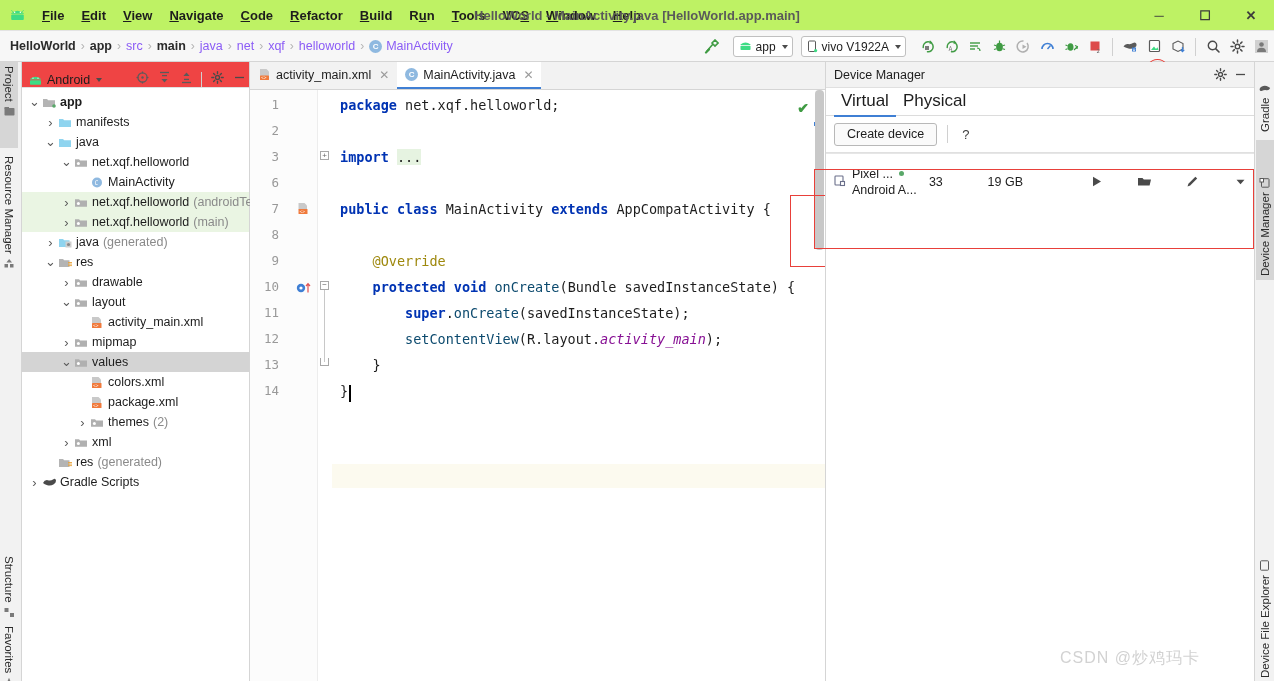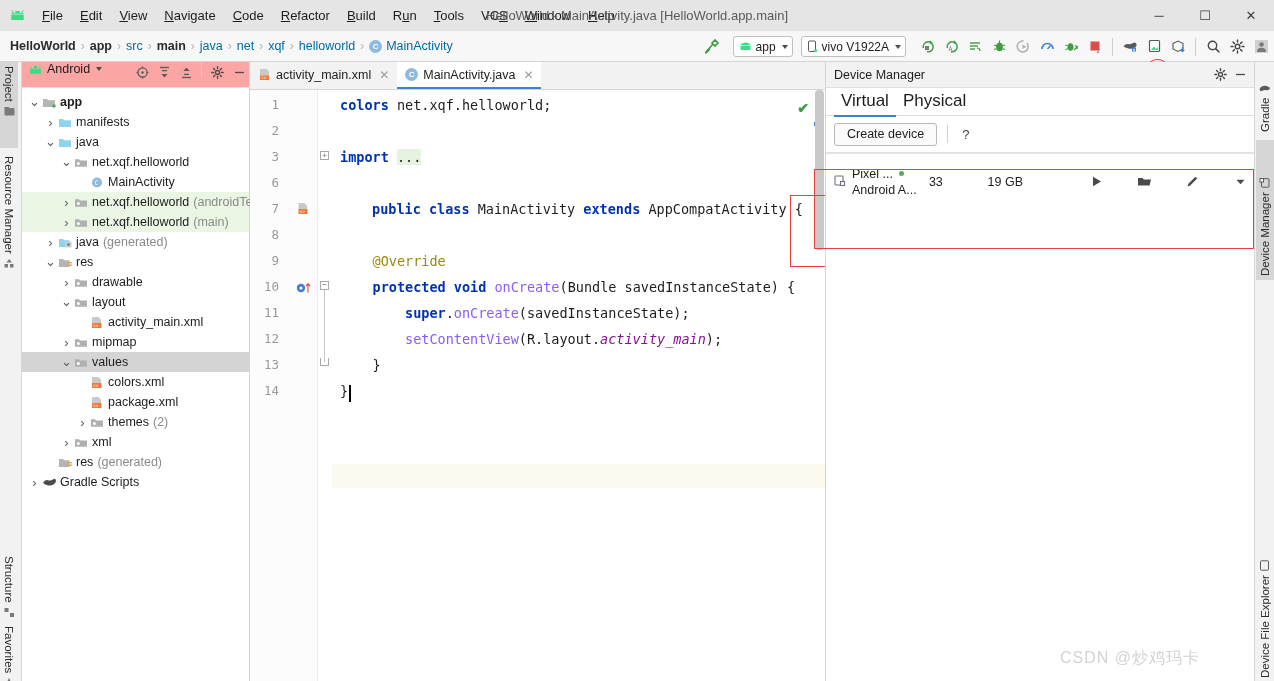--- a/index.html
+++ b/index.html
@@ -9,22 +9,23 @@
     font-size: 12px;
     color: #1d1d1d;
     background: #f2f2f2;
     -webkit-font-smoothing: antialiased;
   }
   .app { position:relative; width:1274px; height:681px; background:#f7f7f7; }
 
   
   .titlebar {
     position:absolute; left:0; top:0; width:1274px; height:31px;
-    background:#e5e5e5; display:flex; align-items:center;
+    background:#bef264; display:flex; align-items:center;
     border-bottom:1px solid #e3e3e3;
+    font-weight:bold;
   }
   .logo { width:26px; display:flex; justify-content:center; align-items:center; margin-left:4px;}
   .menubar { display:flex; align-items:center; gap:1px; margin-left:4px; }
   .menu-item {
     padding:3px 8px; font-size:13px; color:#1d1d1d; cursor:default; white-space:nowrap;
   }
   .menu-item u { text-decoration:underline; }
   .win-title {
     position:absolute; left:0; right:0; text-align:center; font-size:13px; color:#5a5a5a;
     pointer-events:none;
@@ -35,21 +36,21 @@
 
   
   .navrow {
     position:absolute; left:0; top:31px; width:1274px; height:31px;
     background:#f7f7f7; display:flex; align-items:center;
     border-bottom:1px solid #d5d5d5;
   }
   .breadcrumb { display:flex; align-items:flex-end; margin-left:10px; font-size:12.5px; }
   .crumb { color:#2b2b2b; white-space:nowrap; }
   .crumb.bold { font-weight:bold; }
-  .crumb.dim { color:#0369a1; }
+  .crumb.dim { color:#8b5cf6; }
   .crumb-sep { color:#b5b5b5; margin:0 5px; font-size:12px; }
   .crumb-ico {
     width:13px; height:13px; border-radius:50%; background:#8fb9e0; color:#fff;
     font-size:8px; display:inline-flex; align-items:center; justify-content:center;
     margin-right:4px; font-weight:bold;
   }
 
   .toolbar { position:absolute; right:0; top:0; height:31px; display:flex; align-items:center; gap:2px; padding-right:2px;}
   .tb-ico { width:22px; height:22px; display:flex; align-items:center; justify-content:center; border-radius:3px;}
   .sel-box {
@@ -79,21 +80,21 @@
   }
   .vtab.active { background:#d6d6d6; }
   .vtab.flip { transform:rotate(180deg); }
 
   
   .project-panel {
     position:absolute; left:22px; top:62px; width:228px; height:619px;
     background:#fff; border-right:1px solid #d5d5d5;
   }
   .pp-head {
-    height:26px; background:#fca5a5; display:flex; align-items:flex-start;
+    height:26px; background:#ef4444; display:flex; align-items:flex-end;
     border-bottom:1px solid #e0e0e0; padding-left:6px; gap:2px;
   }
   .pp-title { font-size:12.5px; color:#1d1d1d; display:flex; align-items:center; gap:4px; }
   .pp-ico { width:20px; height:20px; display:flex; align-items:center; justify-content:center; border-radius:3px; color:#555;}
   .tree { padding-top:4px; font-size:12.5px; }
   .node { height:20px; display:flex; align-items:center; white-space:nowrap; padding-right:4px; }
   .node.sel { background:#d4d4d4; }
   .node.green { background:#eaf5e3; }
   .arrow { width:13px; text-align:center; color:#5a5a5a; font-size:9px; flex:none; }
   .arrow.empty { visibility:hidden; }
@@ -124,21 +125,21 @@
   .ln {
     position:absolute; right:38px; font-size:12.5px; color:#999;
     font-family:"DejaVu Sans Mono", monospace; text-align:right; width:24px;
   }
   .codeline {
     position:absolute; left:8px; font-size:13.5px; line-height:1;
     font-family:"DejaVu Sans Mono", monospace; white-space:pre; color:#1d1d1d;
   }
   .kw { color:#0033b3; font-weight:bold; }
   .ann { color:#9e880d; }
-  .meth { color:#8b5cf6; }
+  .meth { color:#0c4a6e; }
   .fld { color:#871094; font-style:italic; }
   .strh { background:#e6f3e1; }
   .line-hl {
     position:absolute; left:0; right:0; height:24px; background:#fcfaef;
   }
   .caretbar { position:absolute; width:1.5px; background:#000; height:17px; }
   .check { position:absolute; right:16px; top:10px; color:#3f9b43; font-size:14px; font-weight:bold;}
   .scroll-mark { position:absolute; right:3px; width:8px; height:4px; background:#3f7fd4; }
   .redbox { position:absolute; border:1.4px solid #e8403a; pointer-events:none; }
   .fold-plus {
@@ -779,25 +780,25 @@
           </div>
         </div>
       <div class="fold-col">
         <div class="fold-plus" style="left:2px; top:61px;">+</div>
         <div class="fold-minus" style="left:2px; top:191px;">−</div>
         <div class="fold-line" style="left:6px; top:200px; height:72px;"></div>
         <div class="fold-end" style="left:2px; top:268px;"></div>
       </div>
       <div class="code-col" id="codecol">
         <div class="line-hl" style="top:374px;"></div>
-      <div class="codeline" style="top: 9px;"><span class="kw">colors</span> net.xqf.helloworld;</div>
+      <div class="codeline" style="top: 9px;"><span class="kw">package</span> net.xqf.helloworld;</div>
           <div class="codeline" style="top: 35px;"></div>
           <div class="codeline" style="top: 61px;"><span class="kw">import</span> <span class="strh">...</span></div>
           <div class="codeline" style="top: 87px;"></div>
-          <div class="codeline" style="top: 113px; margin-left: 32px;"><span class="kw">public</span> <span class="kw">class</span> MainActivity <span class="kw">extends</span> AppCompatActivity {</div>
+          <div class="codeline" style="top: 113px;"><span class="kw">public</span> <span class="kw">class</span> MainActivity <span class="kw">extends</span> AppCompatActivity {</div>
           <div class="codeline" style="top: 139px;"></div>
           <div class="codeline" style="top: 165px;">    <span class="ann">@Override</span></div>
           <div class="codeline" style="top: 191px;">    <span class="kw">protected</span> <span class="kw">void</span> <span class="meth">onCreate</span>(Bundle savedInstanceState) {</div>
           <div class="codeline" style="top: 217px;">        <span class="kw">super</span>.<span class="meth">onCreate</span>(savedInstanceState);</div>
           <div class="codeline" style="top: 243px;">        <span class="meth">setContentView</span>(R.layout.<span class="fld">activity_main</span>);</div>
           <div class="codeline" style="top: 269px;">    }</div>
           <div class="codeline" style="top: 295px;">}</div>
           <div class="caretbar" style="left: 17px; top: 295px;"></div>
         </div>
       <div class="check">✔</div>

